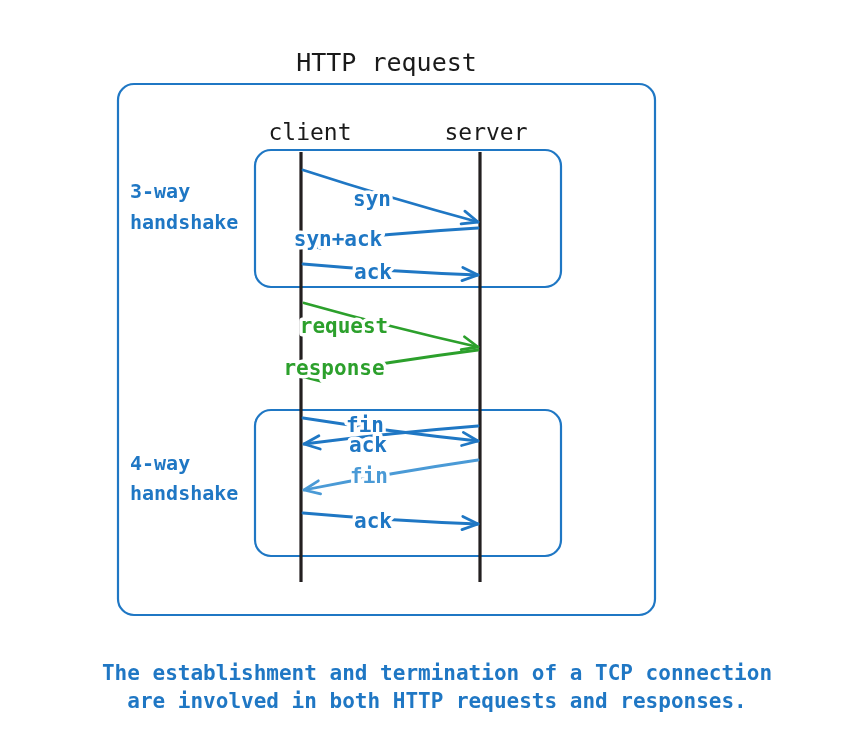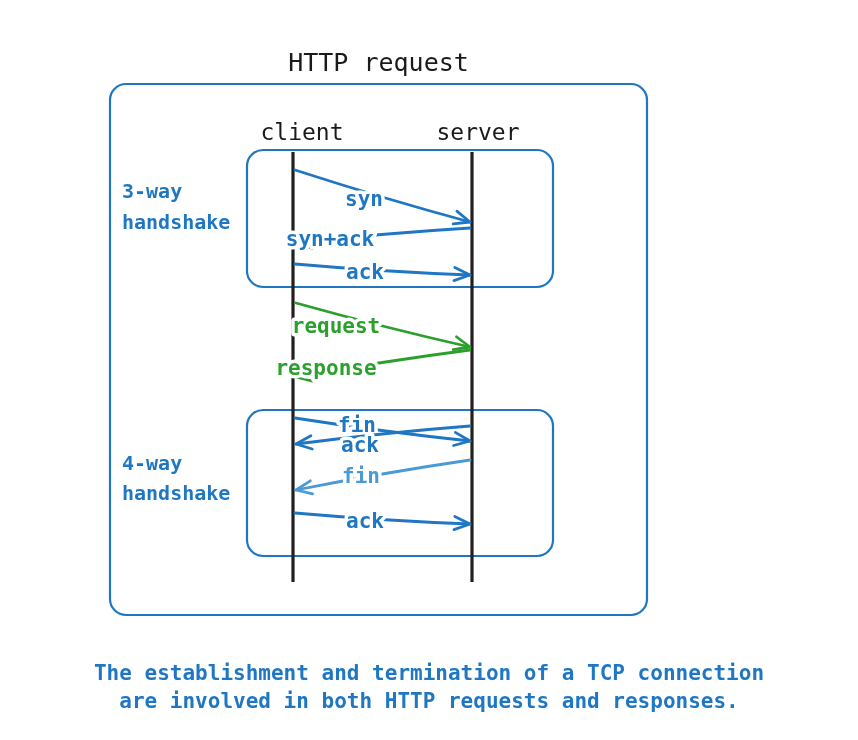--- a/index.html
+++ b/index.html
@@ -10,21 +10,21 @@
   }
   body {
     width: 858px;
     height: 740px;
     font-family: "DejaVu Sans Mono", "Liberation Mono", monospace;
     overflow: hidden;
     position: relative;
   }
   #diagram-root {
     position: absolute;
-    left: 0;
+    left: 8px;
     top: 0;
     width: 727px;
     height: 740px;
   }
   svg#diagram-svg {
     display: block;
     width: 858px;
     height: 740px;
   }
   .title-text {

